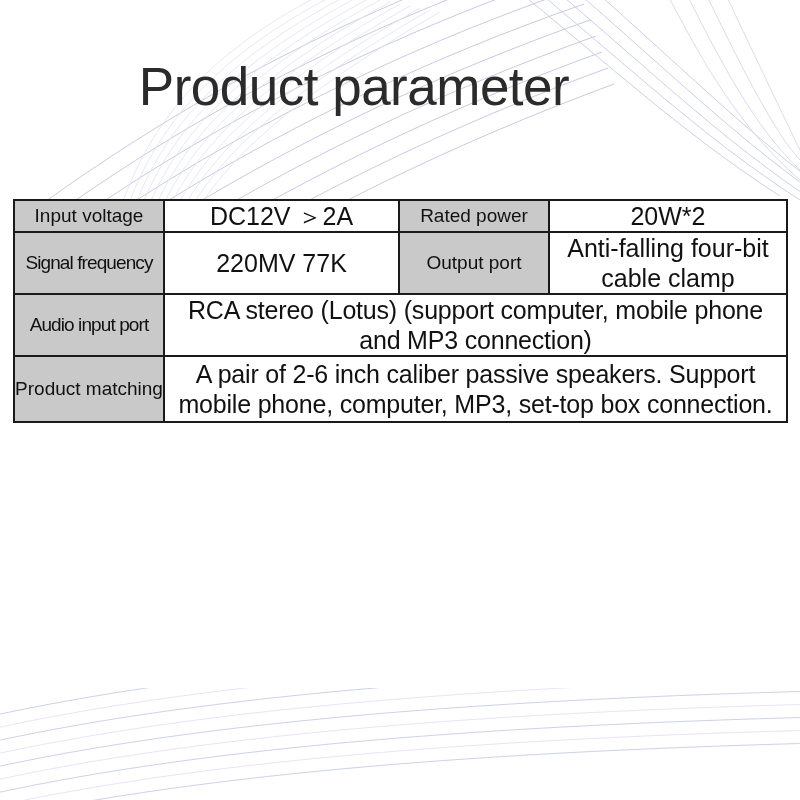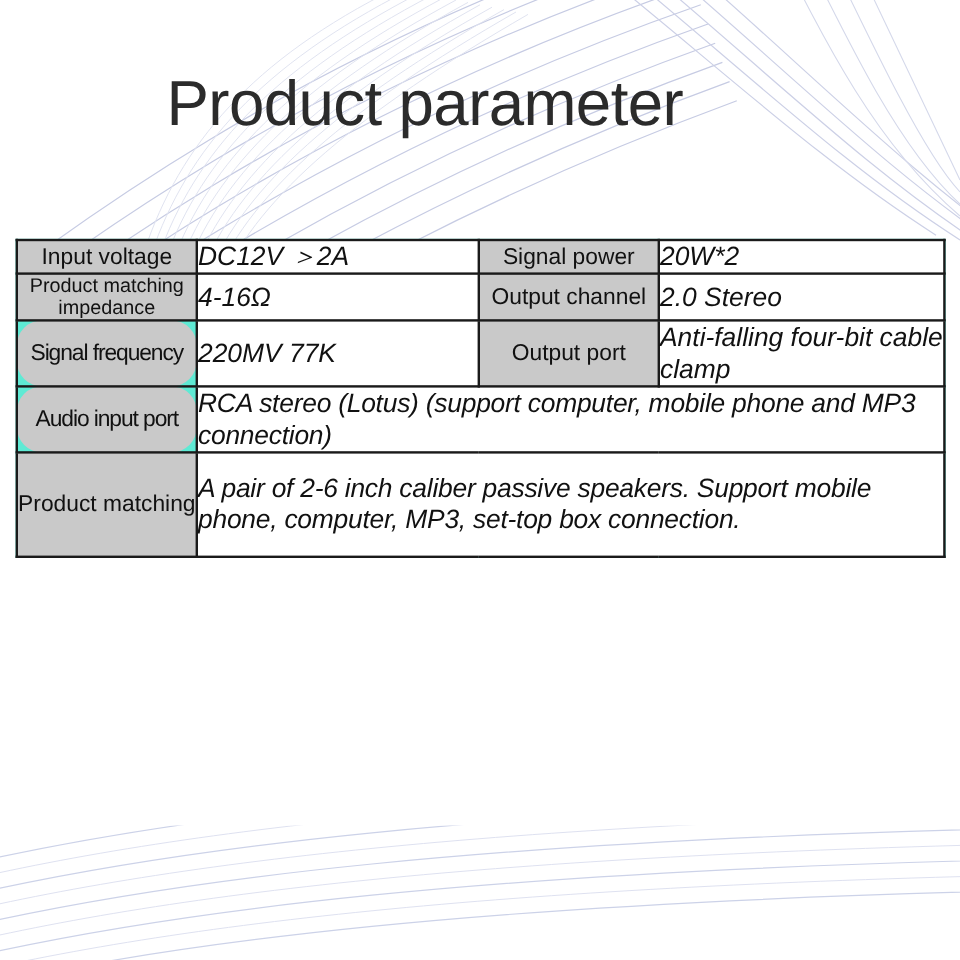--- a/index.html
+++ b/index.html
@@ -47,47 +47,46 @@
   }
 
   
   #spec-table {
     position: absolute;
     left: 13px;
     top: 199px;
     width: 773px;
     border-collapse: collapse;
     table-layout: fixed;
-    background: #5eead4;
+    background: #0ea5e9;
     box-sizing: border-box;
   }
   #spec-table td {
     border: 2px solid #1a1a1a;
     padding: 0;
     vertical-align: middle;
     box-sizing: border-box;
   }
   .lbl {
     background: #c9c9c9;
     text-align: center;
     font-size: 19px;
     color: #111111;
     line-height: 1.12;
     padding: 3px 4px;
   }
   .lbl.small { font-size: 16.5px; }
-  .lbl.tight { font-size: 19px; letter-spacing: -0.9px; border-radius: 21px; }
+  .lbl.tight { font-size: 19px; letter-spacing: -0.9px; }
   .val {
     background: #ffffff;
-    text-align: left;
-    font-size: 22px;
+    text-align: center;
+    font-size: 25px;
     color: #111111;
     line-height: 1.2;
     padding: 4px 0 4px 10px;
-    font-style: italic;
   }
   .val.wide { letter-spacing: -0.2px; }
 
   .c1 { width: 150px; }
   .c2 { width: 235px; }
   .c3 { width: 150px; }
   .c4 { width: 238px; }
 </style>
 </head>
 <body>
@@ -169,47 +168,41 @@
       <col class="c1">
         <col class="c2">
         <col class="c3">
         <col class="c4">
     </colgroup>
     <tbody>
 
       <tr>
         <td class="lbl">Input voltage</td>
         <td class="val">DC12V ＞2A</td>
-        <td class="lbl">Signal power</td>
+        <td class="lbl">Rated power</td>
         <td class="val">20W*2</td>
       </tr>
 
 
 
-      <tr>
-        <td class="lbl small">Product matching impedance</td>
-        <td class="val">4-16Ω</td>
-        <td class="lbl">Output channel</td>
-        <td class="val">2.0 Stereo</td>
-      </tr>
 
 
       <tr>
         <td class="lbl tight">Signal frequency</td>
         <td class="val">220MV 77K</td>
         <td class="lbl">Output port</td>
         <td class="val">Anti-falling four-bit cable clamp</td>
       </tr>
 
       <tr>
         <td class="lbl tight">Audio input port</td>
         <td class="val wide" colspan="3">RCA stereo (Lotus) (support computer, mobile phone and MP3 connection)</td>
       </tr>
 
 
       <tr>
-        <td class="lbl" style="height:87px">Product matching</td>
+        <td class="lbl" style="height:66px">Product matching</td>
         <td class="val wide" colspan="3">A pair of 2-6 inch caliber passive speakers. Support mobile phone, computer, MP3, set-top box connection.</td>
       </tr>
 
     </tbody>
   </table>
 </div>
 
 </body></html>

